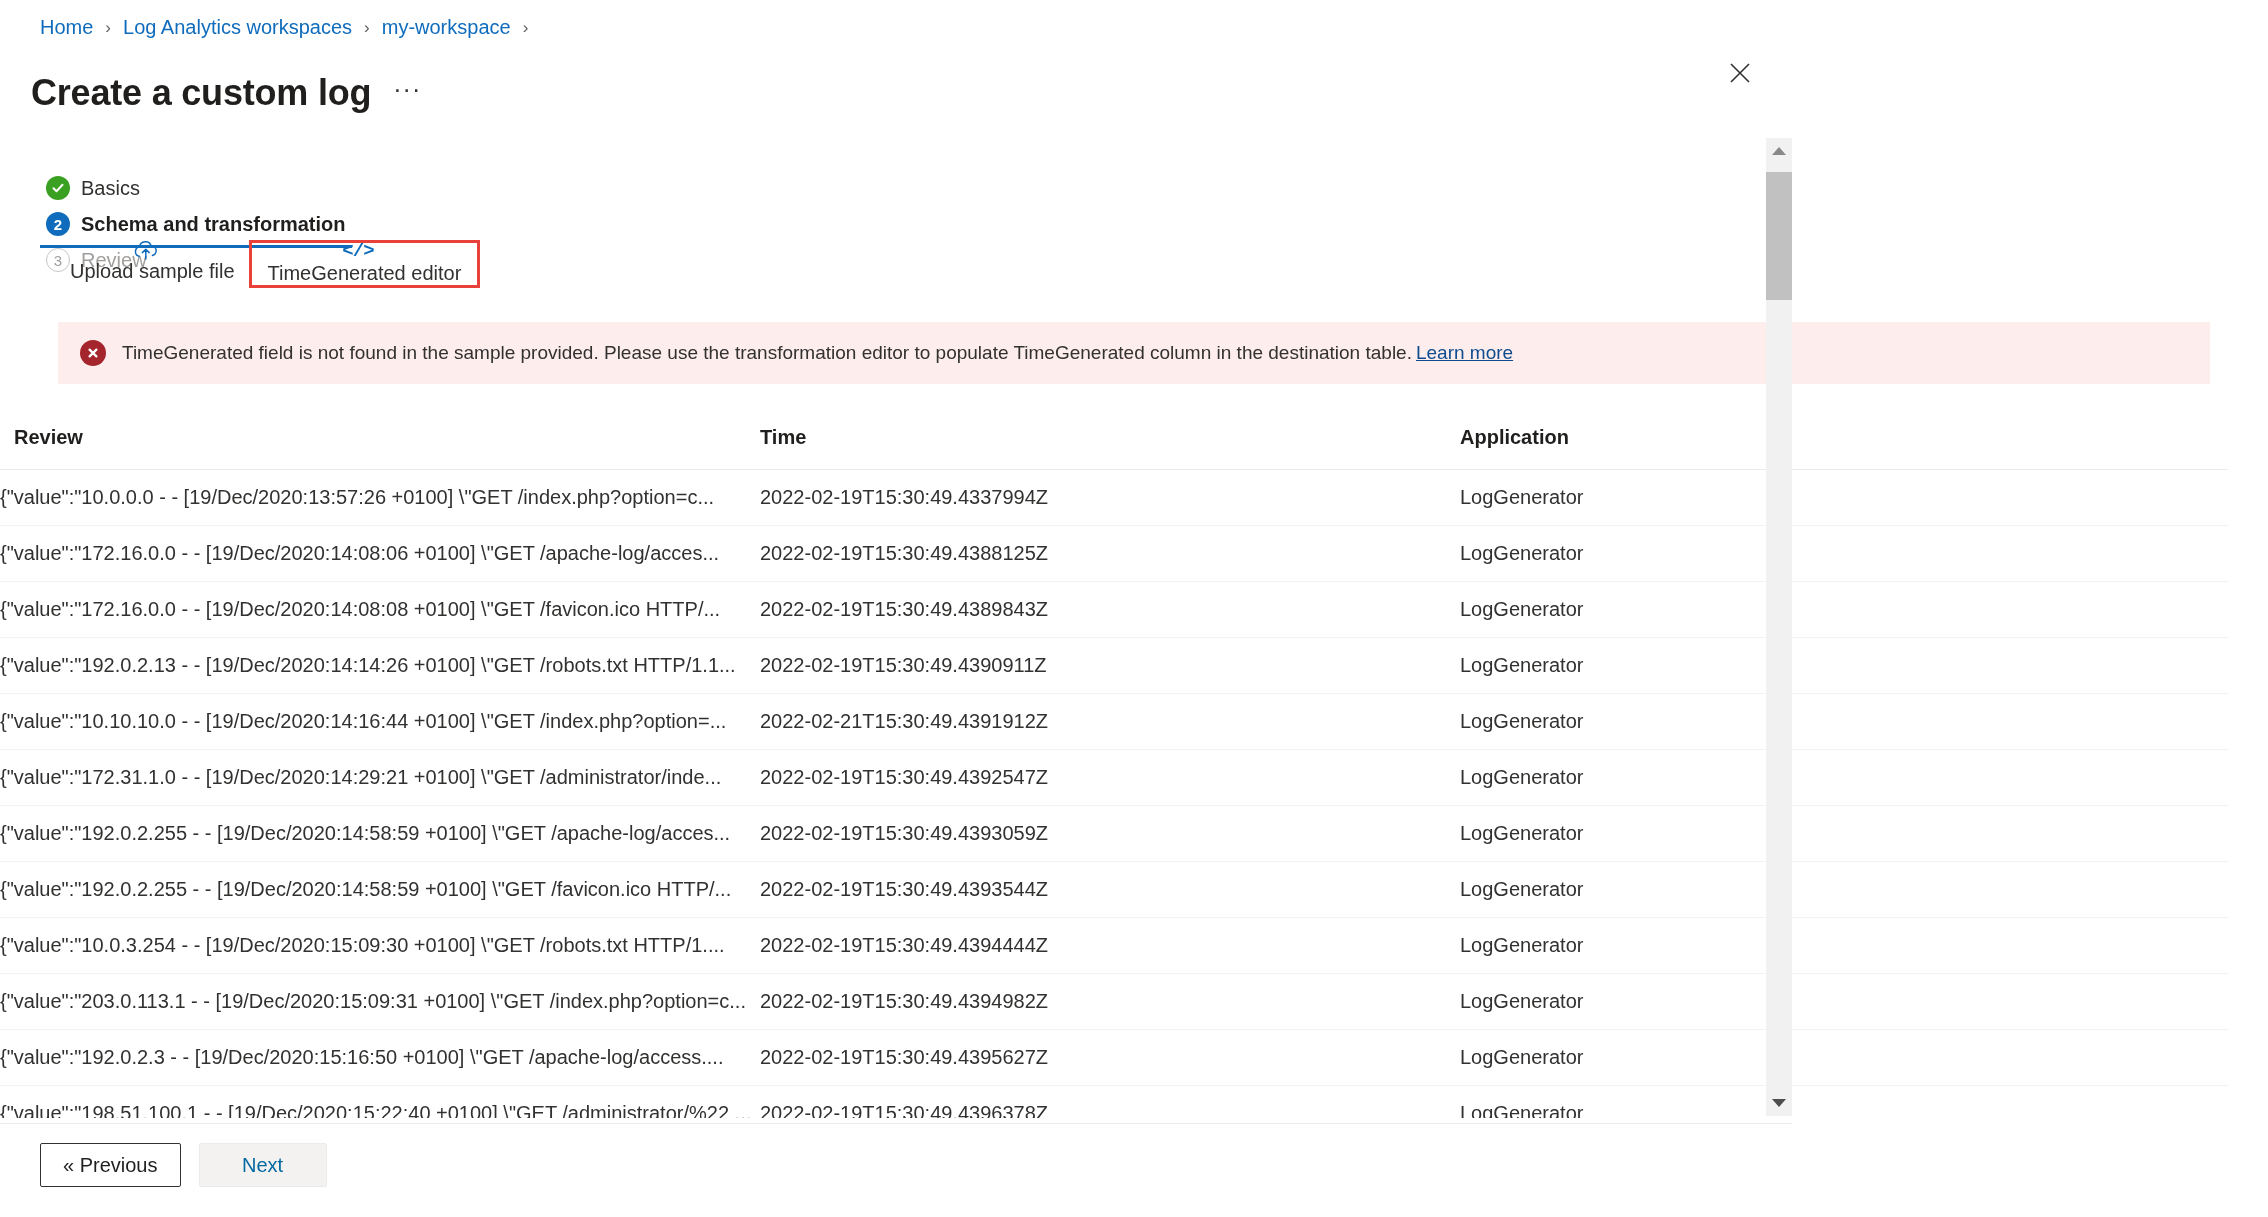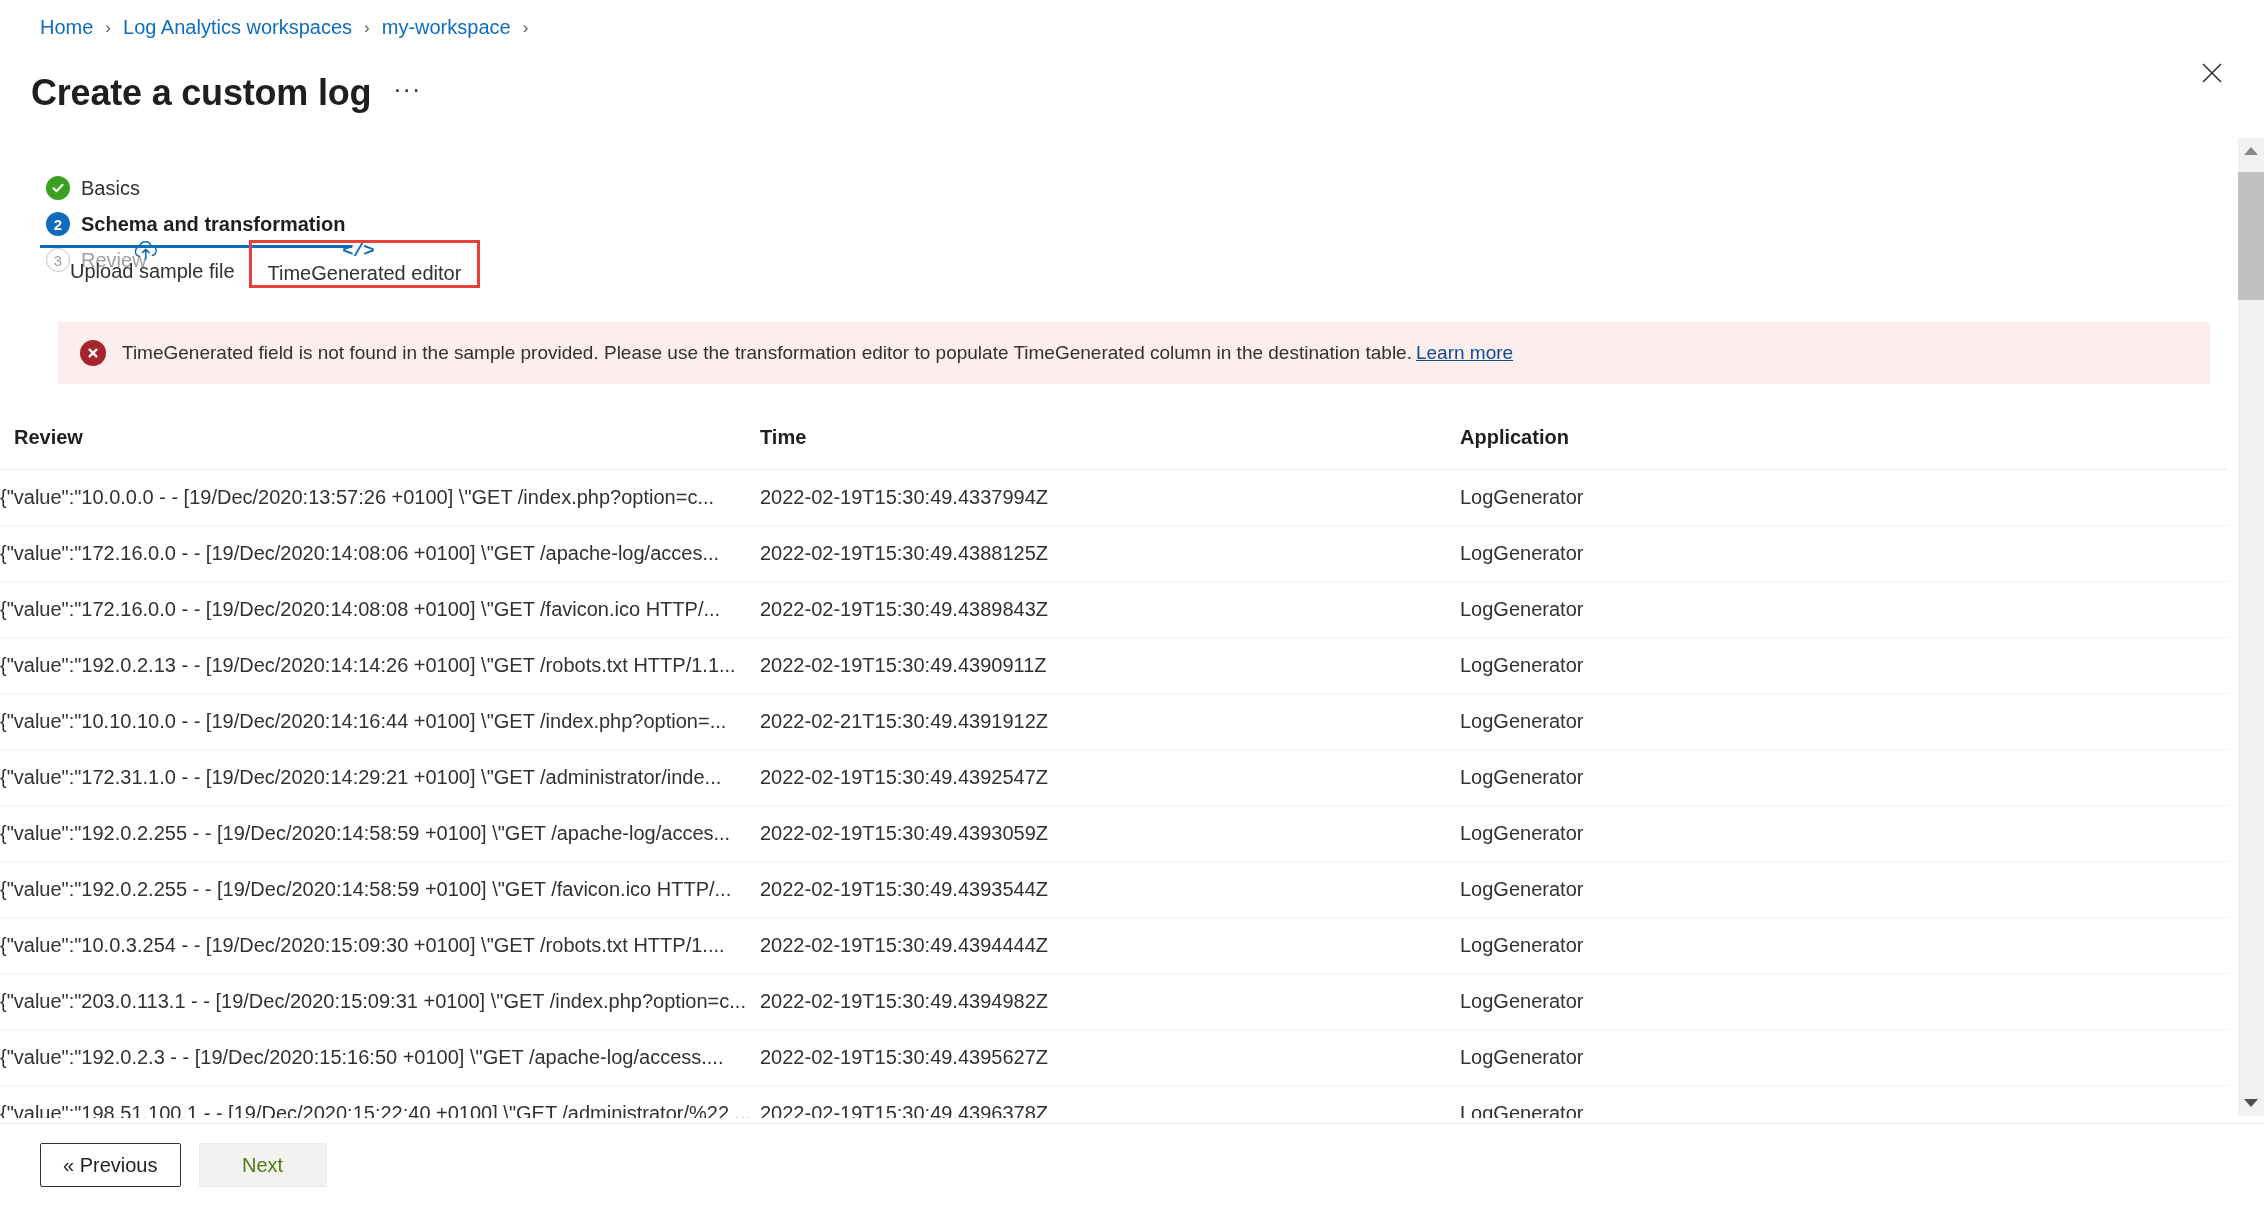--- a/index.html
+++ b/index.html
@@ -6,21 +6,21 @@
   html, body {
     margin: 0; padding: 0;
     width: 2268px; height: 1217px;
     background: #ffffff;
     font-family: "Liberation Sans", sans-serif;
     color: #323130;
     overflow: hidden;
   }
   .page {
     position: relative;
-    width: 2264px; height: 1217px;
+    width: 1792px; height: 1217px;
     background: #ffffff;
     text-decoration: underline;
   }
 
   
   .breadcrumb {
     position: absolute;
     top: 14px; left: 40px;
     display: flex; align-items: center;
     font-size: 20px;
@@ -238,21 +238,21 @@
     cursor: pointer;
     background: #ffffff;
     border: 1px solid #323130;
     color: #201f1e;
     border-radius: 2px;
     margin-right: 18px;
   }
   .btn.disabled {
     background: #f3f2f1;
     border: 1px solid #edebe9;
-    color: #4d7c0f;
+    color: #0369a1;
     cursor: default;
   }
 
   
   .scrollbar {
     position: absolute;
     top: 138px; right: 0;
     width: 26px;
     height: 978px;
     background: #f1f1f1;

